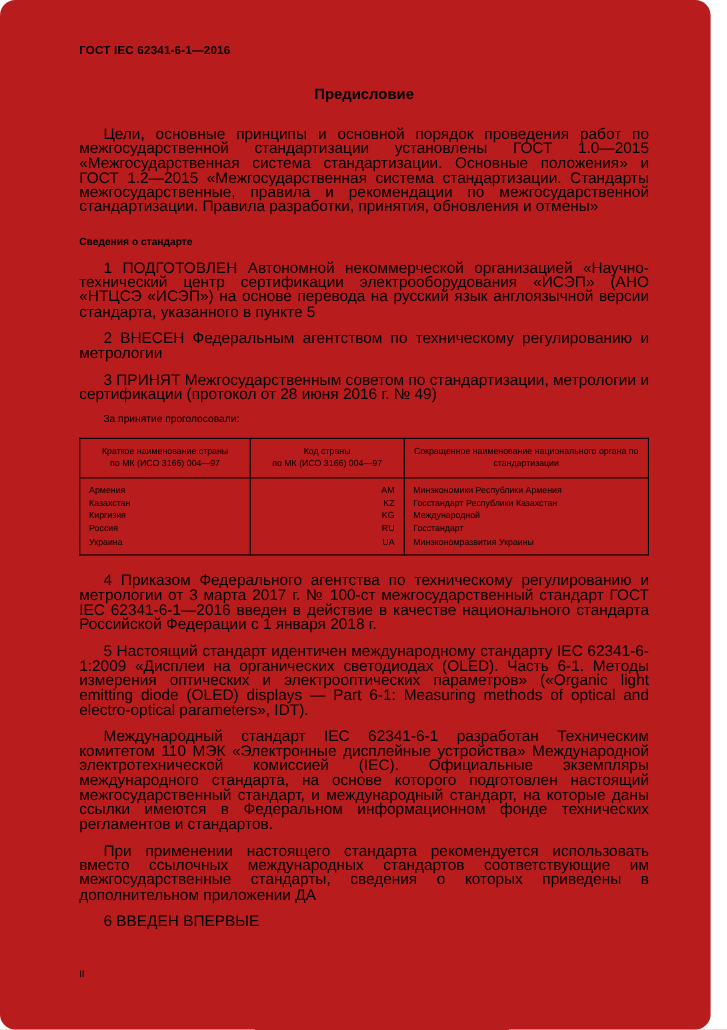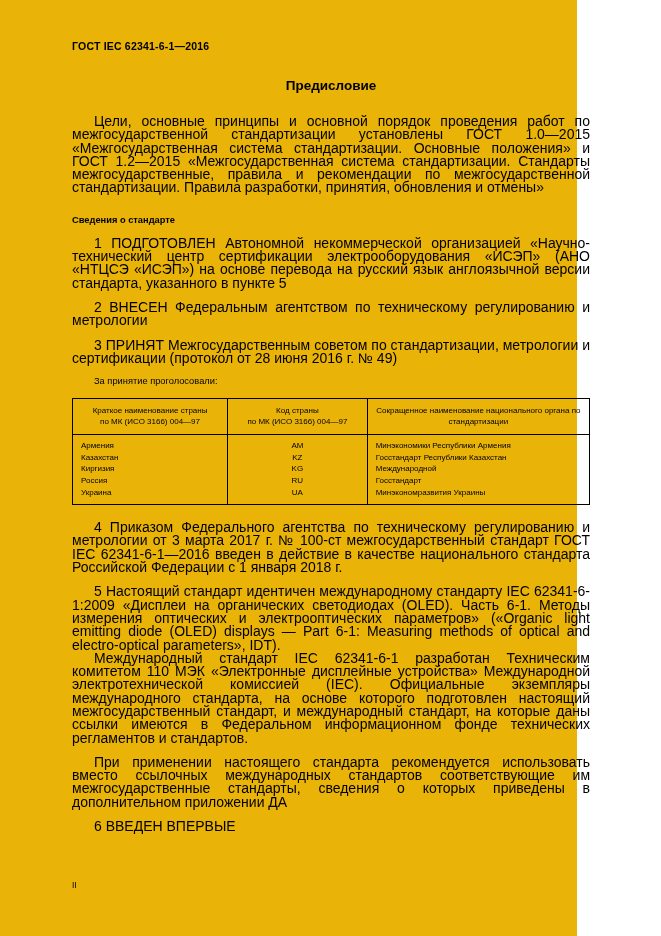--- a/index.html
+++ b/index.html
@@ -11,23 +11,24 @@
     width: 661px;
     height: 936px;
     font-family: "Liberation Sans", sans-serif;
     color: #000000;
     position: relative;
     overflow: hidden;
   }
   .page {
     position: absolute;
     left: 0; top: 0;
-    width: 577px;
+    width: 646px;
     height: 936px;
-    background: #eab308;
+    background: #b91c1c;
+    border-radius: 14px;
   }
   .content {
     position: absolute;
     left: 72px;
     top: 40px;
     width: 518px;
   }
   .header-line {
     font-size: 10.5px;
     font-weight: bold;
@@ -73,21 +74,21 @@
     padding: 6px 4px 7px 4px;
     line-height: 11px;
     vertical-align: middle;
   }
   table.countries td {
     padding: 5px 8px 6px 8px;
     vertical-align: top;
     line-height: 11.6px;
   }
   td.c-name { width: 30%; }
-  td.c-code { width: 27%; text-align: center; }
+  td.c-code { width: 27%; text-align: right; }
   td.c-body { width: 43%; }
   .cell-list { display: block; }
   .cell-list span { display: block; }
   .page-number {
     position: absolute;
     left: 72px;
     top: 880px;
     font-size: 8.5px;
   }
 </style>
@@ -155,21 +156,21 @@
               <span>Международной</span>
               <span>Госстандарт</span>
               <span>Минэкономразвития Украины</span>
             </span>
           </td>
         </tr>
       </tbody>
     </table>
 
     <p class="para">4  Приказом Федерального агентства по техническому регулированию и метрологии от 3 марта 2017 г. № 100-ст межгосударственный стандарт ГОСТ IEC 62341-6-1—2016 введен в действие в качестве национального стандарта Российской Федерации с 1 января 2018 г.</p>
-    <p class="para" style="margin-bottom:0">5  Настоящий стандарт идентичен международному стандарту IEC 62341-6-1:2009 «Дисплеи на органических светодиодах (OLED). Часть 6-1. Методы измерения оптических и электрооптических параметров» («Organic light emitting diode (OLED) displays — Part 6-1: Measuring methods of optical and electro-optical parameters», IDT).</p>
+    <p class="para" style="margin-bottom:11px">5  Настоящий стандарт идентичен международному стандарту IEC 62341-6-1:2009 «Дисплеи на органических светодиодах (OLED). Часть 6-1. Методы измерения оптических и электрооптических параметров» («Organic light emitting diode (OLED) displays — Part 6-1: Measuring methods of optical and electro-optical parameters», IDT).</p>
     <p class="para">Международный стандарт IEC 62341-6-1 разработан Техническим комитетом 110 МЭК «Электронные дисплейные устройства» Международной электротехнической комиссией (IEC). Официальные экземпляры международного стандарта, на основе которого подготовлен настоящий межгосударственный стандарт, и международный стандарт, на которые даны ссылки имеются в Федеральном информационном фонде технических регламентов и стандартов.</p>
     <p class="para">При применении настоящего стандарта рекомендуется использовать вместо ссылочных международных стандартов соответствующие им межгосударственные стандарты, сведения о которых приведены в дополнительном приложении ДА</p>
     <p class="para">6  ВВЕДЕН ВПЕРВЫЕ</p>
 
   </div>
 
   <div class="page-number">II</div>
 </div>
 
 </body></html>

